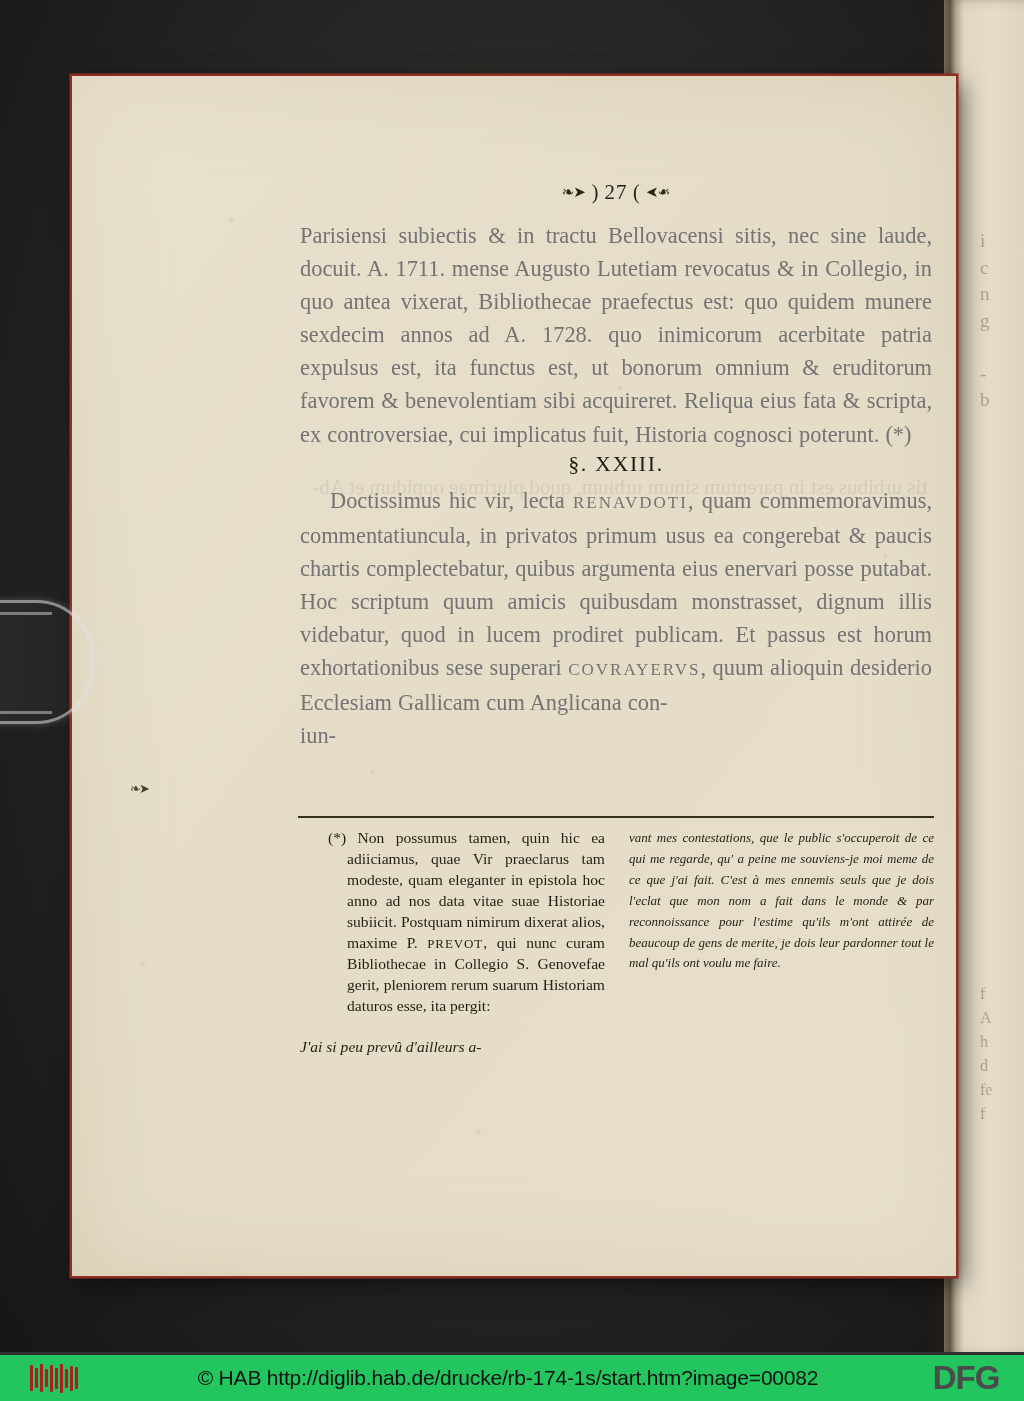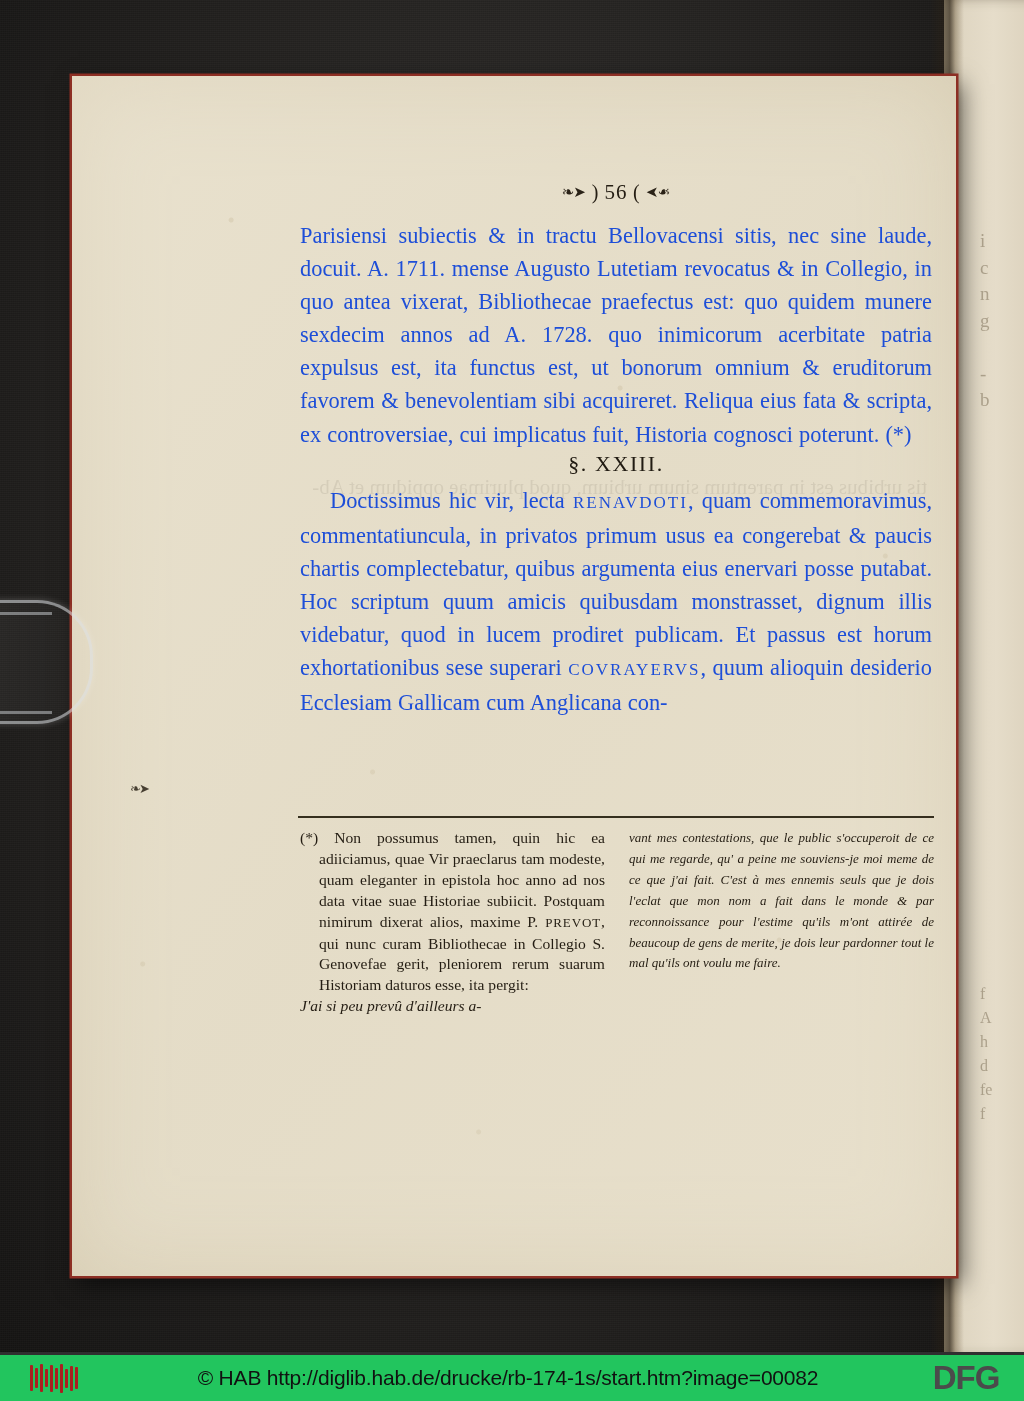--- a/index.html
+++ b/index.html
@@ -147,21 +147,21 @@
   .fleuron.left{ margin-right:7px; }
   .fleuron.right{ margin-left:7px; transform: translateY(-2px) scaleX(-1); }
   .page-num{ font-size:21px; letter-spacing:1px; }
 
   .body-par {
     margin: 0;
     font-size: 22.4px;
     line-height: 33.1px;
     text-align: justify;
     text-align-last: left;
-    color: #1d4ed8;
+    color: #737373;
     font-family: "Liberation Serif", serif;
     word-spacing: .5px;
   }
   .body-par.indent { text-indent: 30px; }
 
   .section-head {
     text-align: center;
     font-size: 22px;
     letter-spacing: 1.6px;
     margin: 0 0 7px 0;
@@ -206,29 +206,29 @@
   }
   .fn-col { width: 305px; }
   .fn-col p{
     margin:0;
     font-size: 15.6px;
     line-height: 20.9px;
     text-align: justify;
     text-align-last:left;
   }
   .fn-col.latin p { font-family: "Liberation Serif", serif; }
-  .fn-col.latin .hang { display:block; text-indent: -19px; padding-left: 19px; }
+  .fn-col.latin .hang { display:block; text-indent: -19px; padding-left: 19px; margin-left: 28px; }
   .fn-smallcaps { font-size: 13px; letter-spacing: .9px; text-transform: uppercase; }
   .fn-col.french p{
     font-style: italic;
     font-size: 13px;
     line-height: 20.9px;
     font-family: "Liberation Serif", serif;
   }
-  .fn-tail-italic{ font-style: italic; display:block; }
+  .fn-tail-italic{ font-style: italic; display:block;margin-top:20px; }
 
   
   #clamp {
     position: absolute;
     left: -6px;
     top: 600px;
     width: 96px;
     height: 118px;
     border: 3px solid rgba(222,226,230,.55);
     border-radius: 0 56px 56px 0;
@@ -317,30 +317,31 @@
   <div id="gutter"></div>
 
   <div id="leaf">
 
     <div id="showthrough">tis urbibus est in parentum sinum urbium, quod plurimae oppidum et Ab-</div>
 
     <div id="textblock">
 
       <div class="page-head">
         <span class="fleuron left">❧➤</span><span>)</span>
-        <span class="page-num">56</span>
+        <span class="page-num">27</span>
         <span>(</span><span class="fleuron right">❧➤</span>
       </div>
 
       <p class="body-par">Parisiensi subiectis &amp; in tractu Bellovacensi sitis, nec sine laude, docuit. A. 1711. mense Augusto Lutetiam revocatus &amp; in Collegio, in quo antea vixerat, Bibliothecae praefectus est: quo quidem munere sexdecim annos ad A. 1728. quo inimicorum acerbitate patria expulsus est, ita functus est, ut bonorum omnium &amp; eruditorum favorem &amp; benevolentiam sibi acquireret.    Reliqua eius fata &amp; scripta, ex controversiae, cui implicatus fuit, Historia cognosci poterunt. (*)</p>
 
       <div class="section-head">§. XXIII.</div>
 
       <p class="body-par indent"><span>Doctissimus hic vir, lecta </span><span class="spaced-caps">Renavdoti</span><span>, quam commemoravimus, commentatiuncula, in privatos primum usus ea congerebat &amp; paucis chartis complectebatur, quibus argumenta eius enervari posse putabat.    Hoc scriptum quum amicis quibusdam monstrasset, dignum illis videbatur, quod in lucem prodiret publicam.    Et passus est horum exhortationibus sese superari </span><span class="spaced-caps">Covrayervs</span><span>, quum alioquin desiderio Ecclesiam Gallicam cum Anglicana con-</span></p>
 
+      <p class="body-par ragged-last">iun-</p>
     </div>
 
     <div id="sig-mark">❧➤</div>
     <div id="fn-rule"></div>
 
     <div id="footnote">
       <div class="fn-col latin">
         <p>
             <span class="hang"><span>(*) Non possumus tamen, quin hic ea adiiciamus, quae Vir praeclarus tam modeste, quam eleganter in epistola hoc anno ad nos data vitae suae Historiae subiicit. Postquam nimirum dixerat alios, maxime P. </span><span class="fn-smallcaps">Prevot</span><span>, qui nunc curam Bibliothecae in Collegio S. Genovefae gerit, pleniorem rerum suarum Historiam daturos esse, ita pergit:</span></span>
             <span class="fn-tail-italic">J'ai si peu prevû d'ailleurs a-</span>

